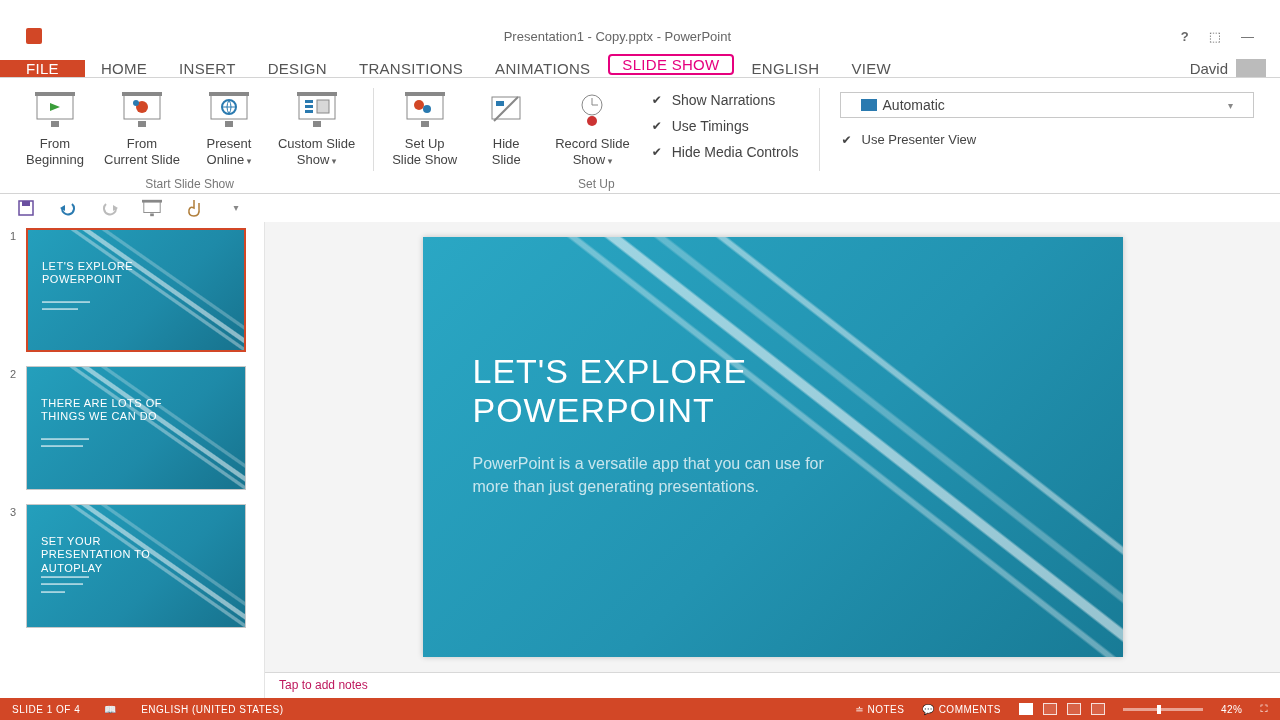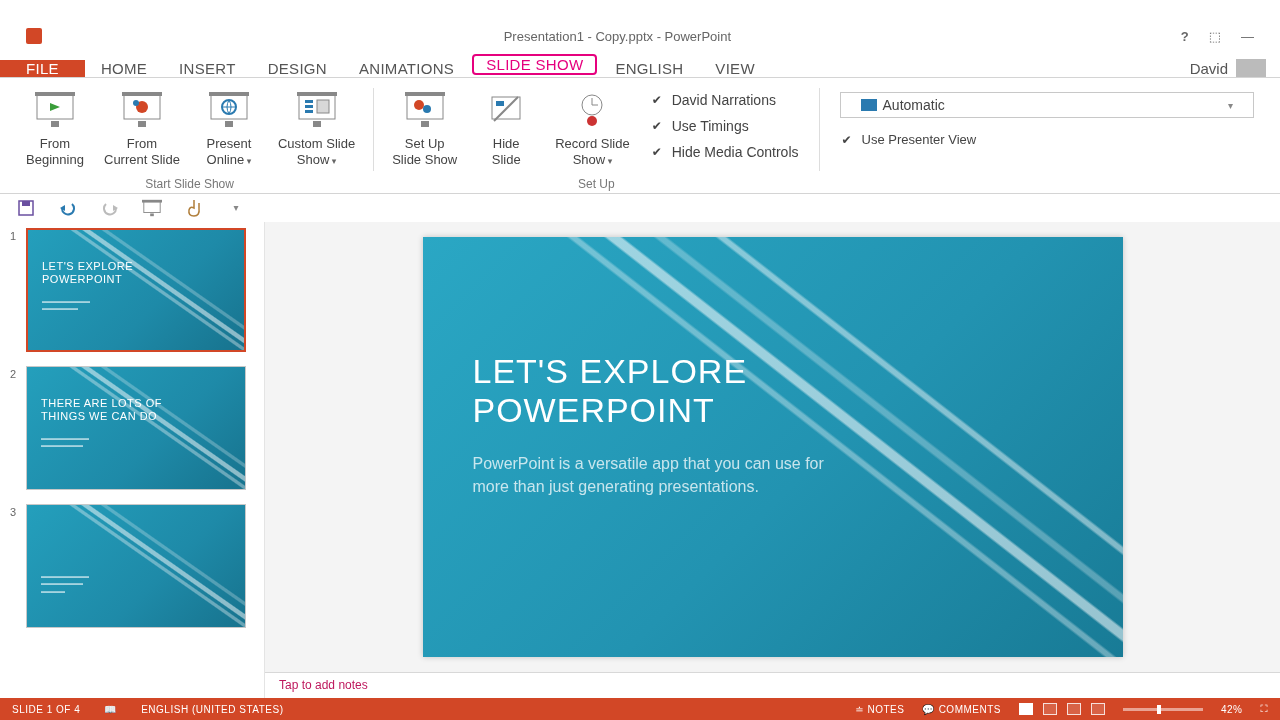--- a/index.html
+++ b/index.html
@@ -345,20 +345,21 @@
     <span>⬚</span>
     <span>—</span>
   </div>
 </div>
 
 <div class="tabs">
   <div class="tab file">FILE</div>
   <div class="tab">HOME</div>
   <div class="tab">INSERT</div>
   <div class="tab">DESIGN</div>
+  <div class="tab">TRANSITIONS</div>
   <div class="tab">ANIMATIONS</div>
   <div class="tab active">SLIDE SHOW</div>
   <div class="tab">ENGLISH</div>
   <div class="tab">VIEW</div>
   <div class="tabs-spacer"></div>
   <div class="user-name">
     <span>David</span>
     <span class="user-block"></span>
   </div>
 </div>
@@ -460,21 +461,21 @@
               <line x1="22" y1="14" x2="28" y2="14" stroke="#888"></line>
               <circle cx="22" cy="30" r="5" fill="#c33"></circle>
             </svg>
         </div>
         <div class="lbl dropdown-caret" style="white-space:pre-line">Record Slide
 Show</div>
       </div>
       <div class="checklist">
         <div class="chk">
             <span class="box">✔</span>
-            <span>David Narrations</span>
+            <span>Show Narrations</span>
           </div>
         <div class="chk">
             <span class="box">✔</span>
             <span>Use Timings</span>
           </div>
         <div class="chk">
             <span class="box">✔</span>
             <span>Hide Media Controls</span>
           </div>
       </div>
@@ -548,20 +549,21 @@
       <div class="thumb">
         <div class="lines"></div>
         <div class="tt">THERE ARE LOTS OF THINGS WE CAN DO</div>
         <div class="st">▬▬▬▬▬▬▬▬<br>▬▬▬▬▬▬▬</div>
       </div>
     </div>
     <div class="thumb-row">
       <div class="thumb-num">3</div>
       <div class="thumb">
         <div class="lines"></div>
+        <div class="tt">SET YOUR PRESENTATION TO AUTOPLAY</div>
         <div class="st">▬▬▬▬▬▬▬▬<br>▬▬▬▬▬▬▬<br>▬▬▬▬</div>
       </div>
     </div>
   </div>
   <div class="editor">
     <div class="canvas-wrap">
       <div class="slide">
         <div class="slines"></div>
         <div class="title">LET'S EXPLORE POWERPOINT</div>
         <div class="sub">PowerPoint is a versatile app that you can use for more than just generating presentations.</div>

